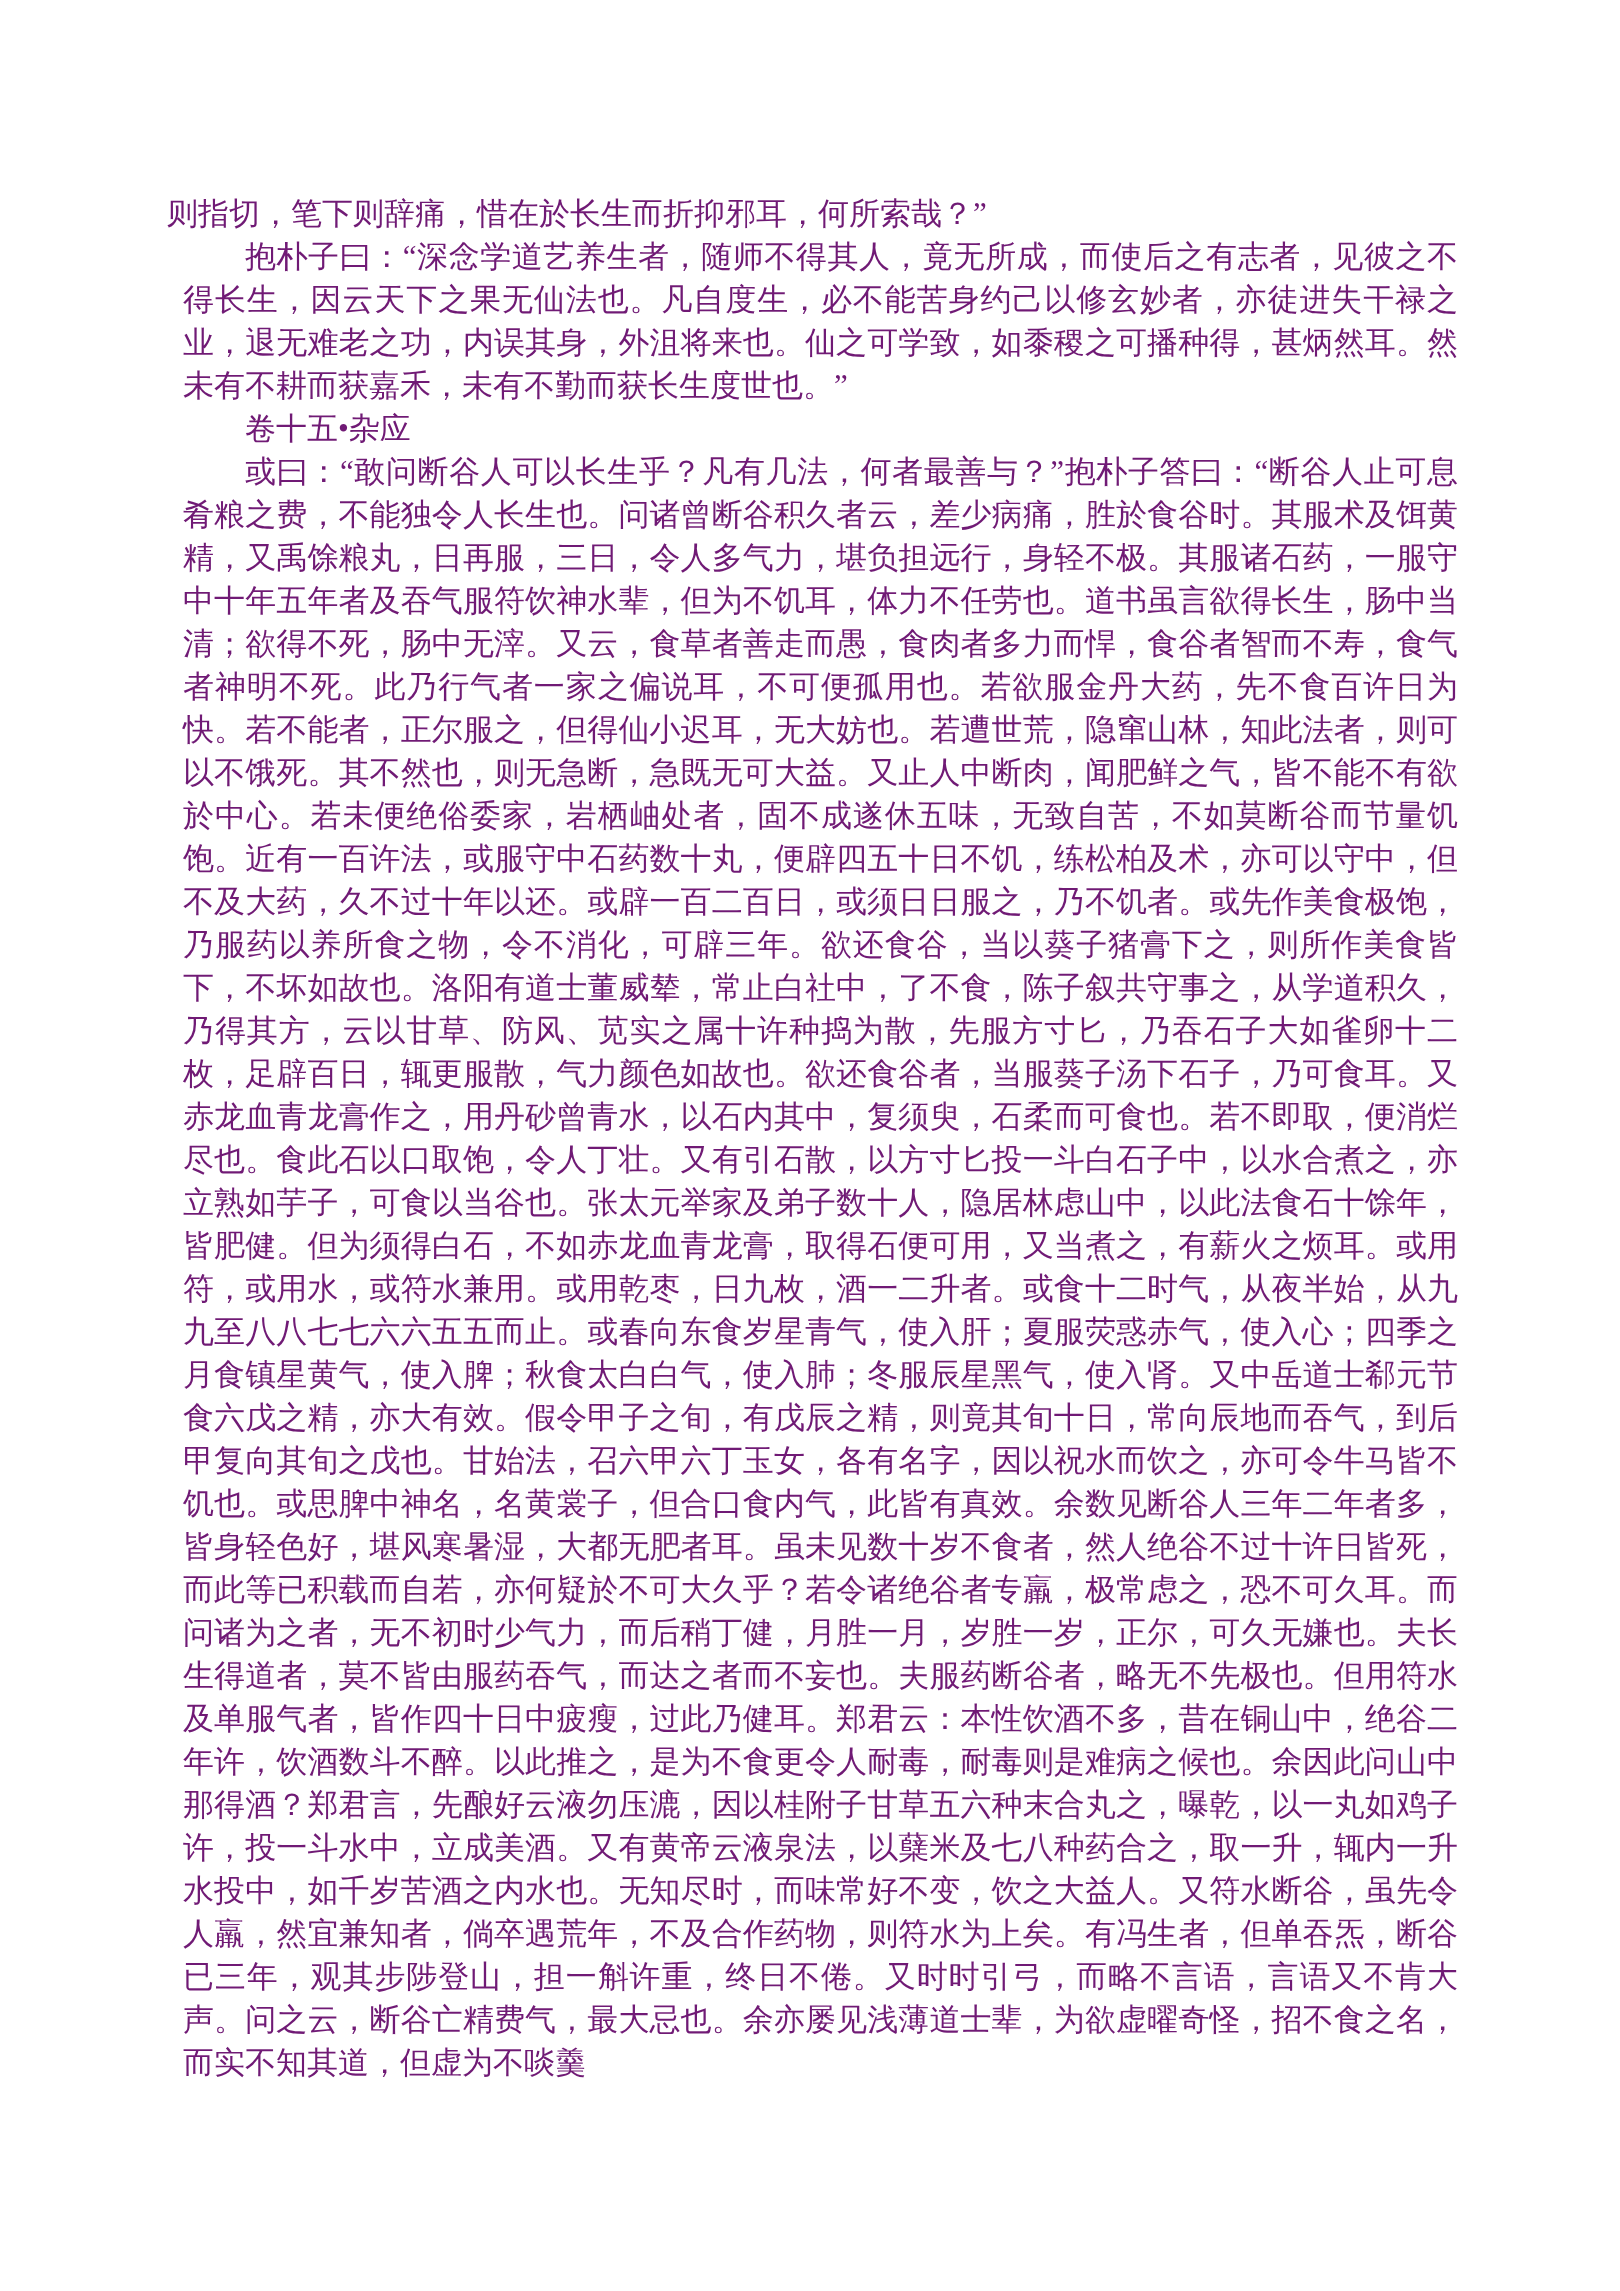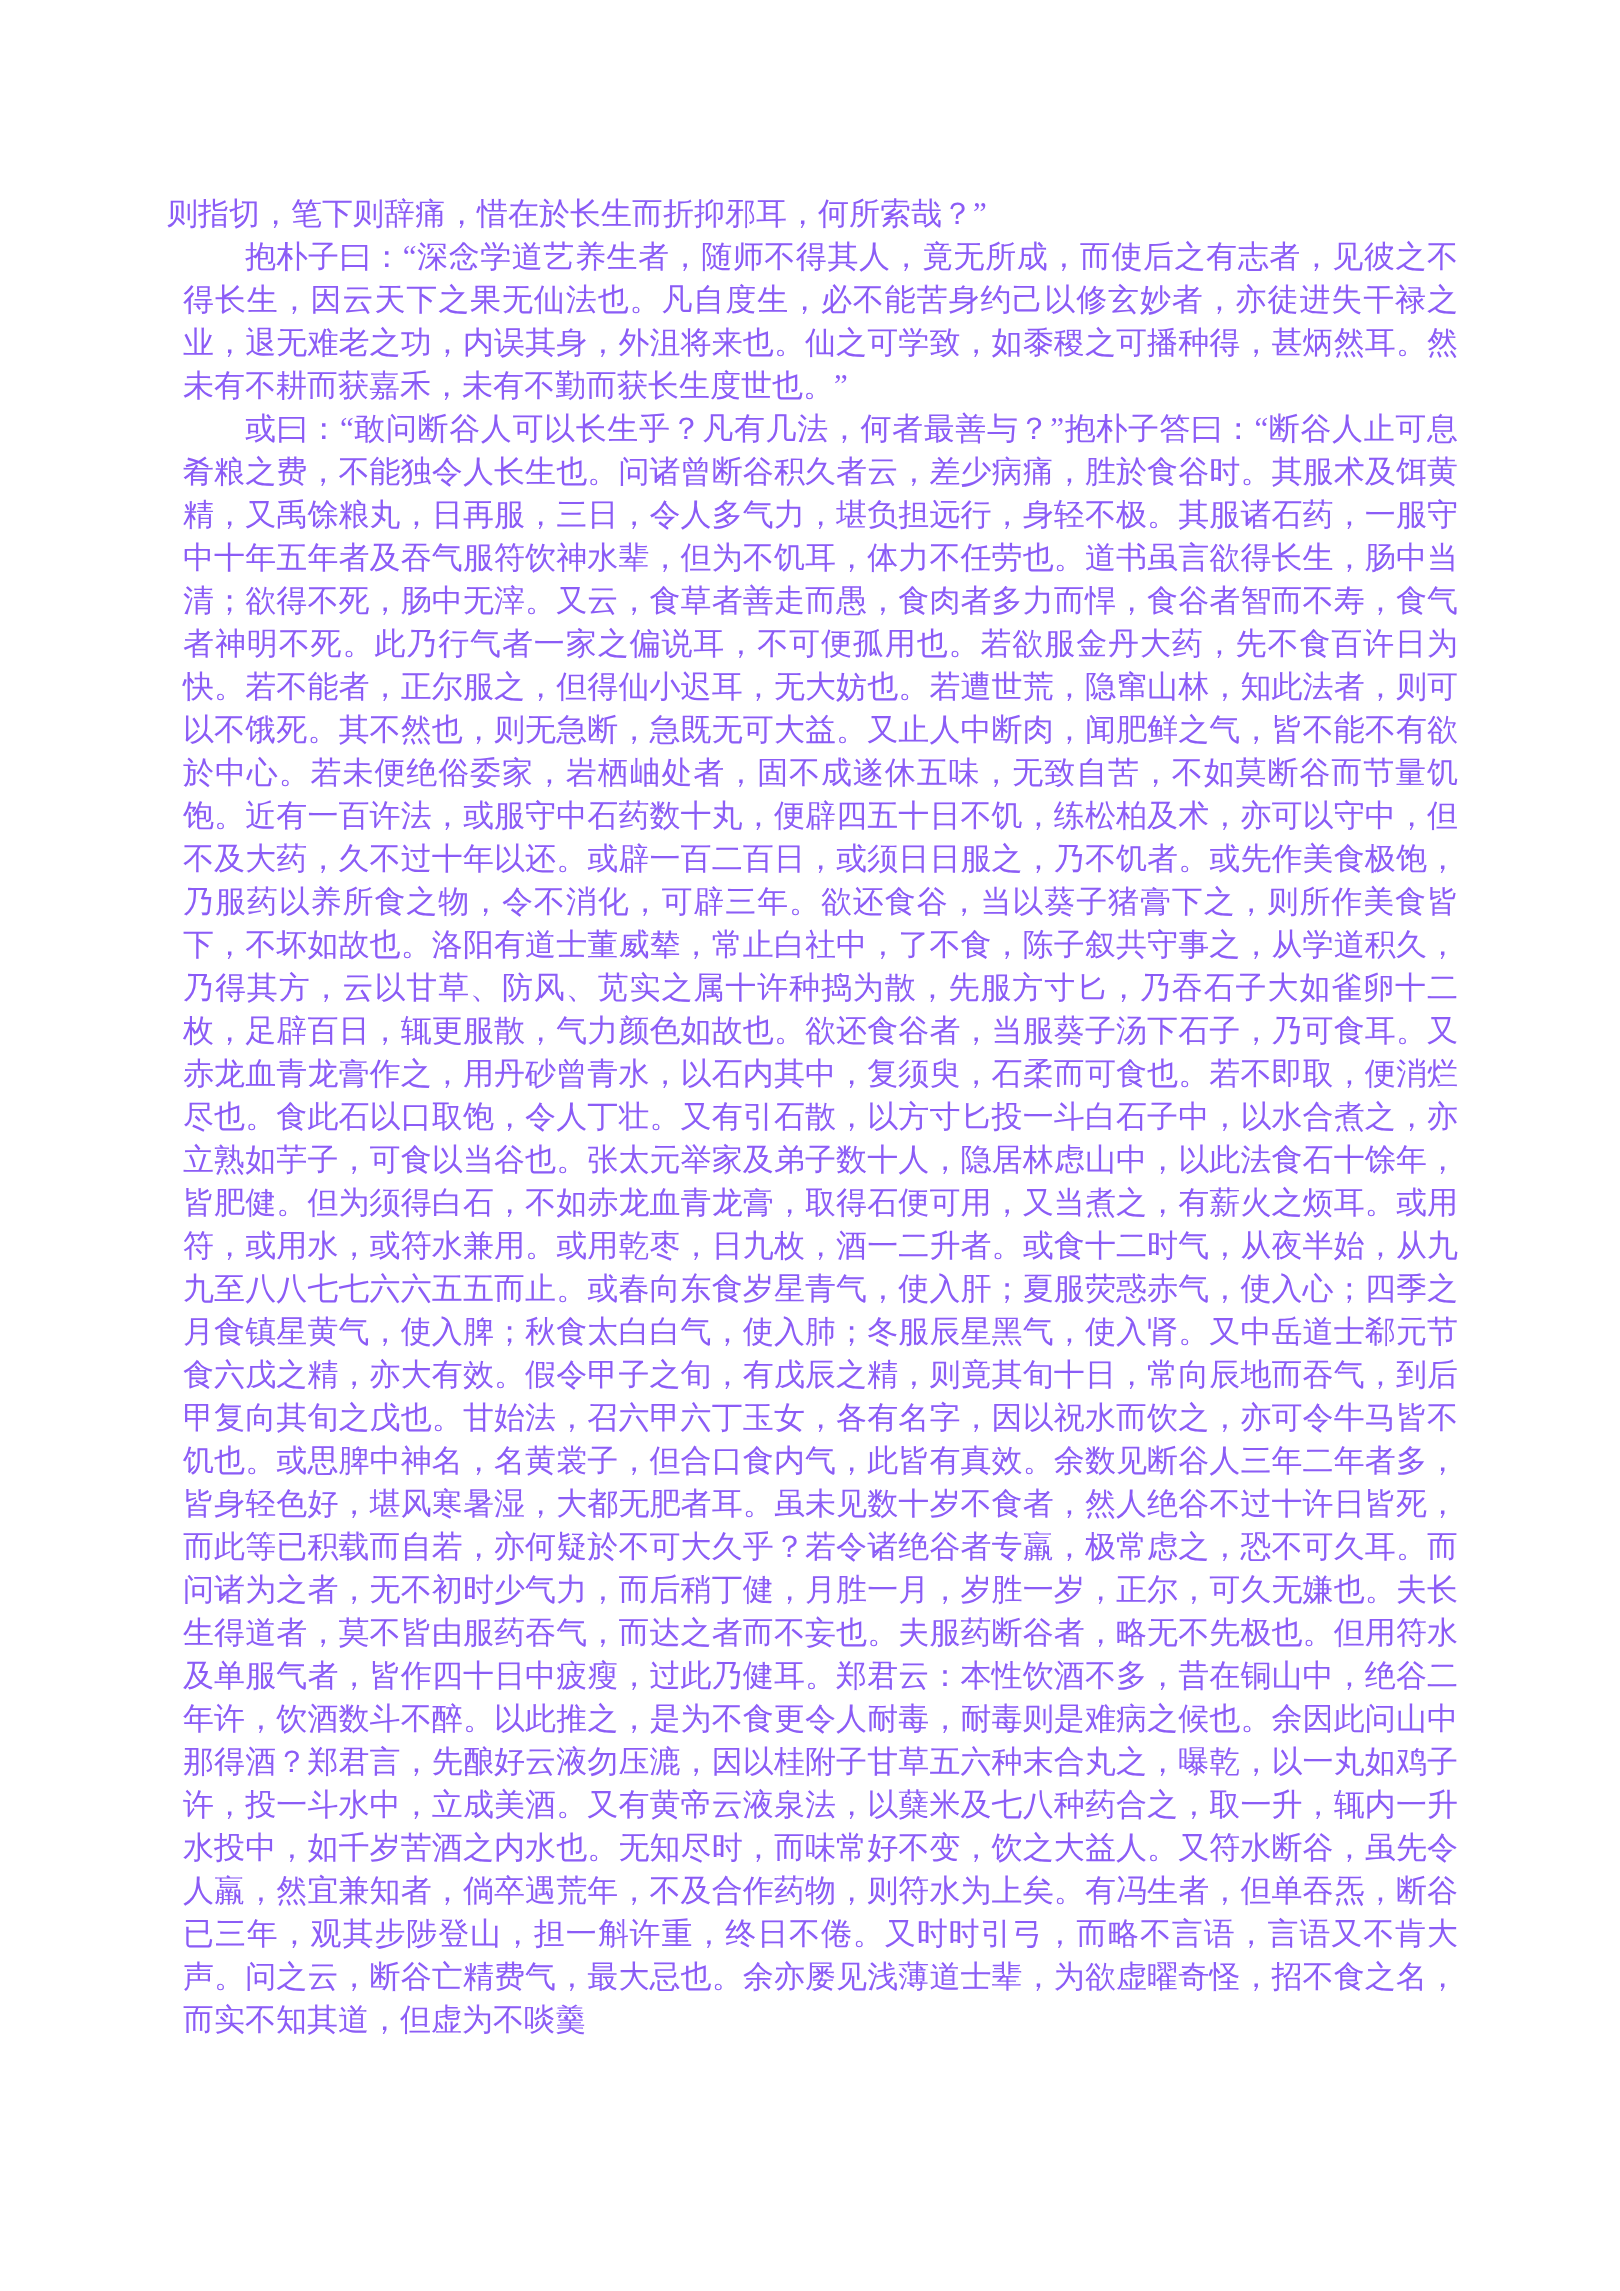--- a/index.html
+++ b/index.html
@@ -11,21 +11,21 @@
     width: 1620px;
     height: 2292px;
     position: relative;
     overflow: hidden;
   }
   .page {
     position: absolute;
     top: 192px;
     left: 167px;
     width: 1291px;
-    color: #8b5cf6;
+    color: #701a75;
     font-family: "Liberation Serif", "DejaVu Serif", serif;
     font-size: 31px;
     line-height: 43px;
     text-align: justify;
     text-justify: inter-ideograph;
     letter-spacing: 0;
   }
   .page p {
     margin: 0;
     padding: 0;
@@ -34,15 +34,16 @@
     text-indent: 2em;
     margin-left: 16px;
   }
 </style>
 </head>
 <body>
 
 <div class="page">
   <p>则指切，笔下则辞痛，惜在於长生而折抑邪耳，何所索哉？”</p>
   <p class="indent">抱朴子曰：“深念学道艺养生者，随师不得其人，竟无所成，而使后之有志者，见彼之不得长生，因云天下之果无仙法也。凡自度生，必不能苦身约己以修玄妙者，亦徒进失干禄之业，退无难老之功，内误其身，外沮将来也。仙之可学致，如黍稷之可播种得，甚炳然耳。然未有不耕而获嘉禾，未有不勤而获长生度世也。”</p>
+  <p class="indent">卷十五•杂应</p>
   <p class="indent">或曰：“敢问断谷人可以长生乎？凡有几法，何者最善与？”抱朴子答曰：“断谷人止可息肴粮之费，不能独令人长生也。问诸曾断谷积久者云，差少病痛，胜於食谷时。其服术及饵黄精，又禹馀粮丸，日再服，三日，令人多气力，堪负担远行，身轻不极。其服诸石药，一服守中十年五年者及吞气服符饮神水辈，但为不饥耳，体力不任劳也。道书虽言欲得长生，肠中当清；欲得不死，肠中无滓。又云，食草者善走而愚，食肉者多力而悍，食谷者智而不寿，食气者神明不死。此乃行气者一家之偏说耳，不可便孤用也。若欲服金丹大药，先不食百许日为快。若不能者，正尔服之，但得仙小迟耳，无大妨也。若遭世荒，隐窜山林，知此法者，则可以不饿死。其不然也，则无急断，急既无可大益。又止人中断肉，闻肥鲜之气，皆不能不有欲於中心。若未便绝俗委家，岩栖岫处者，固不成遂休五味，无致自苦，不如莫断谷而节量饥饱。近有一百许法，或服守中石药数十丸，便辟四五十日不饥，练松柏及术，亦可以守中，但不及大药，久不过十年以还。或辟一百二百日，或须日日服之，乃不饥者。或先作美食极饱，乃服药以养所食之物，令不消化，可辟三年。欲还食谷，当以葵子猪膏下之，则所作美食皆下，不坏如故也。洛阳有道士董威辇，常止白社中，了不食，陈子叙共守事之，从学道积久，乃得其方，云以甘草、防风、苋实之属十许种捣为散，先服方寸匕，乃吞石子大如雀卵十二枚，足辟百日，辄更服散，气力颜色如故也。欲还食谷者，当服葵子汤下石子，乃可食耳。又赤龙血青龙膏作之，用丹砂曾青水，以石内其中，复须臾，石柔而可食也。若不即取，便消烂尽也。食此石以口取饱，令人丁壮。又有引石散，以方寸匕投一斗白石子中，以水合煮之，亦立熟如芋子，可食以当谷也。张太元举家及弟子数十人，隐居林虑山中，以此法食石十馀年，皆肥健。但为须得白石，不如赤龙血青龙膏，取得石便可用，又当煮之，有薪火之烦耳。或用符，或用水，或符水兼用。或用乾枣，日九枚，酒一二升者。或食十二时气，从夜半始，从九九至八八七七六六五五而止。或春向东食岁星青气，使入肝；夏服荧惑赤气，使入心；四季之月食镇星黄气，使入脾；秋食太白白气，使入肺；冬服辰星黑气，使入肾。又中岳道士郗元节食六戊之精，亦大有效。假令甲子之旬，有戊辰之精，则竟其旬十日，常向辰地而吞气，到后甲复向其旬之戊也。甘始法，召六甲六丁玉女，各有名字，因以祝水而饮之，亦可令牛马皆不饥也。或思脾中神名，名黄裳子，但合口食内气，此皆有真效。余数见断谷人三年二年者多，皆身轻色好，堪风寒暑湿，大都无肥者耳。虽未见数十岁不食者，然人绝谷不过十许日皆死，而此等已积载而自若，亦何疑於不可大久乎？若令诸绝谷者专羸，极常虑之，恐不可久耳。而问诸为之者，无不初时少气力，而后稍丁健，月胜一月，岁胜一岁，正尔，可久无嫌也。夫长生得道者，莫不皆由服药吞气，而达之者而不妄也。夫服药断谷者，略无不先极也。但用符水及单服气者，皆作四十日中疲瘦，过此乃健耳。郑君云：本性饮酒不多，昔在铜山中，绝谷二年许，饮酒数斗不醉。以此推之，是为不食更令人耐毒，耐毒则是难病之候也。余因此问山中那得酒？郑君言，先酿好云液勿压漉，因以桂附子甘草五六种末合丸之，曝乾，以一丸如鸡子许，投一斗水中，立成美酒。又有黄帝云液泉法，以蘖米及七八种药合之，取一升，辄内一升水投中，如千岁苦酒之内水也。无知尽时，而味常好不变，饮之大益人。又符水断谷，虽先令人羸，然宜兼知者，倘卒遇荒年，不及合作药物，则符水为上矣。有冯生者，但单吞炁，断谷已三年，观其步陟登山，担一斛许重，终日不倦。又时时引弓，而略不言语，言语又不肯大声。问之云，断谷亡精费气，最大忌也。余亦屡见浅薄道士辈，为欲虚曜奇怪，招不食之名，而实不知其道，但虚为不啖羹</p>
 </div>
 
 
 </body></html>

